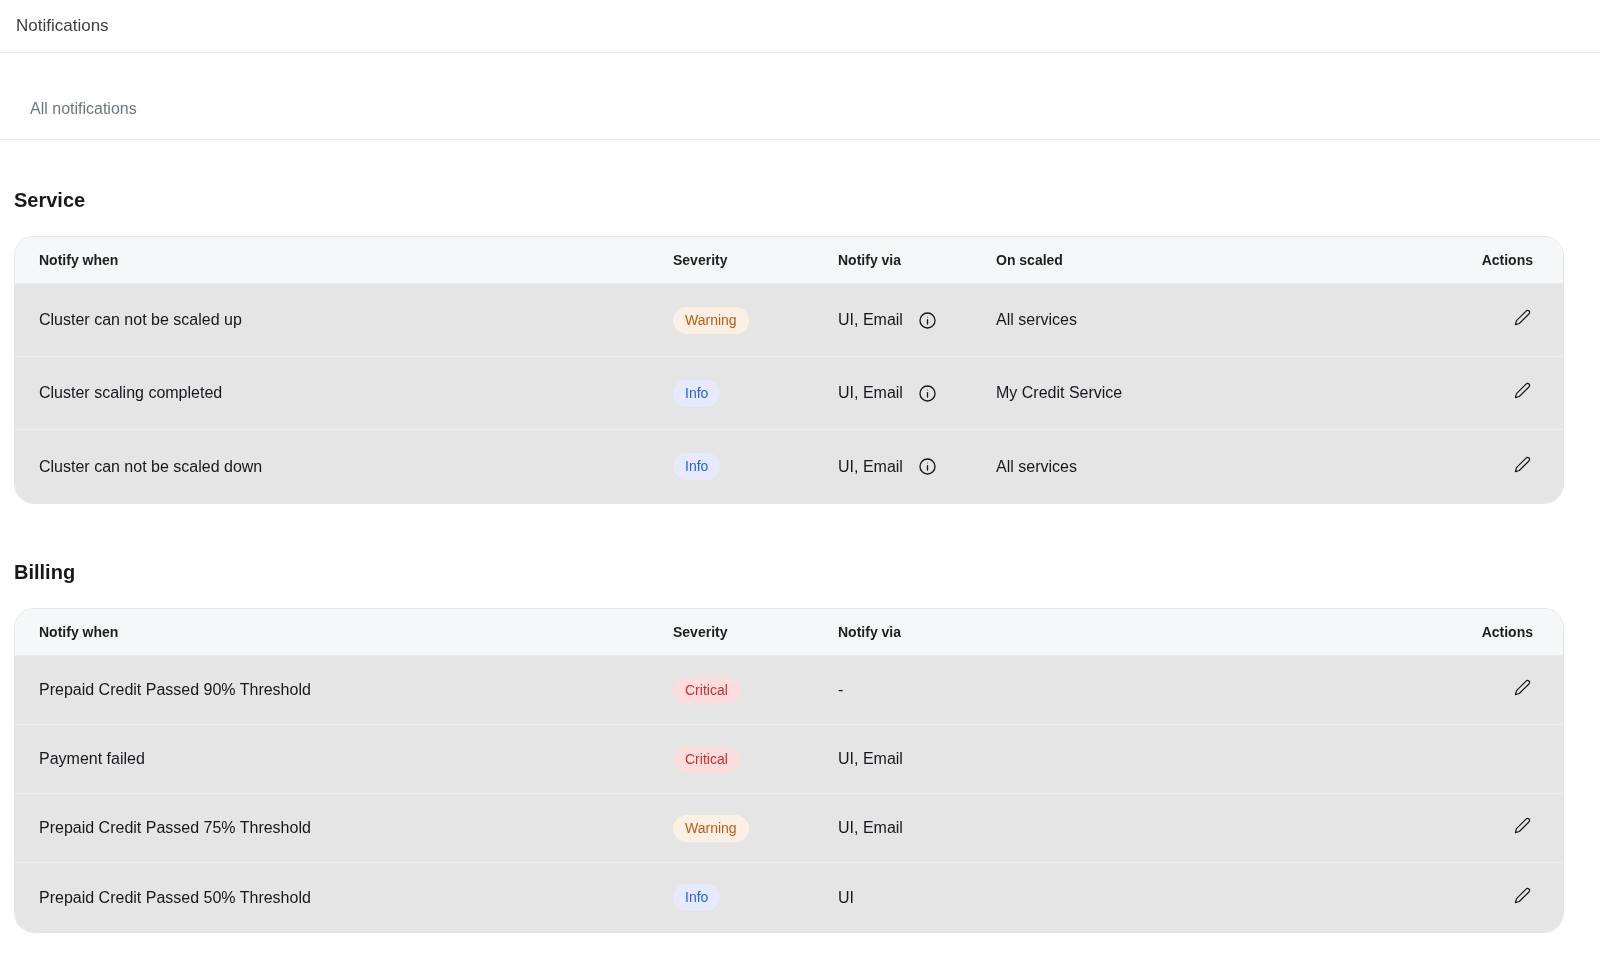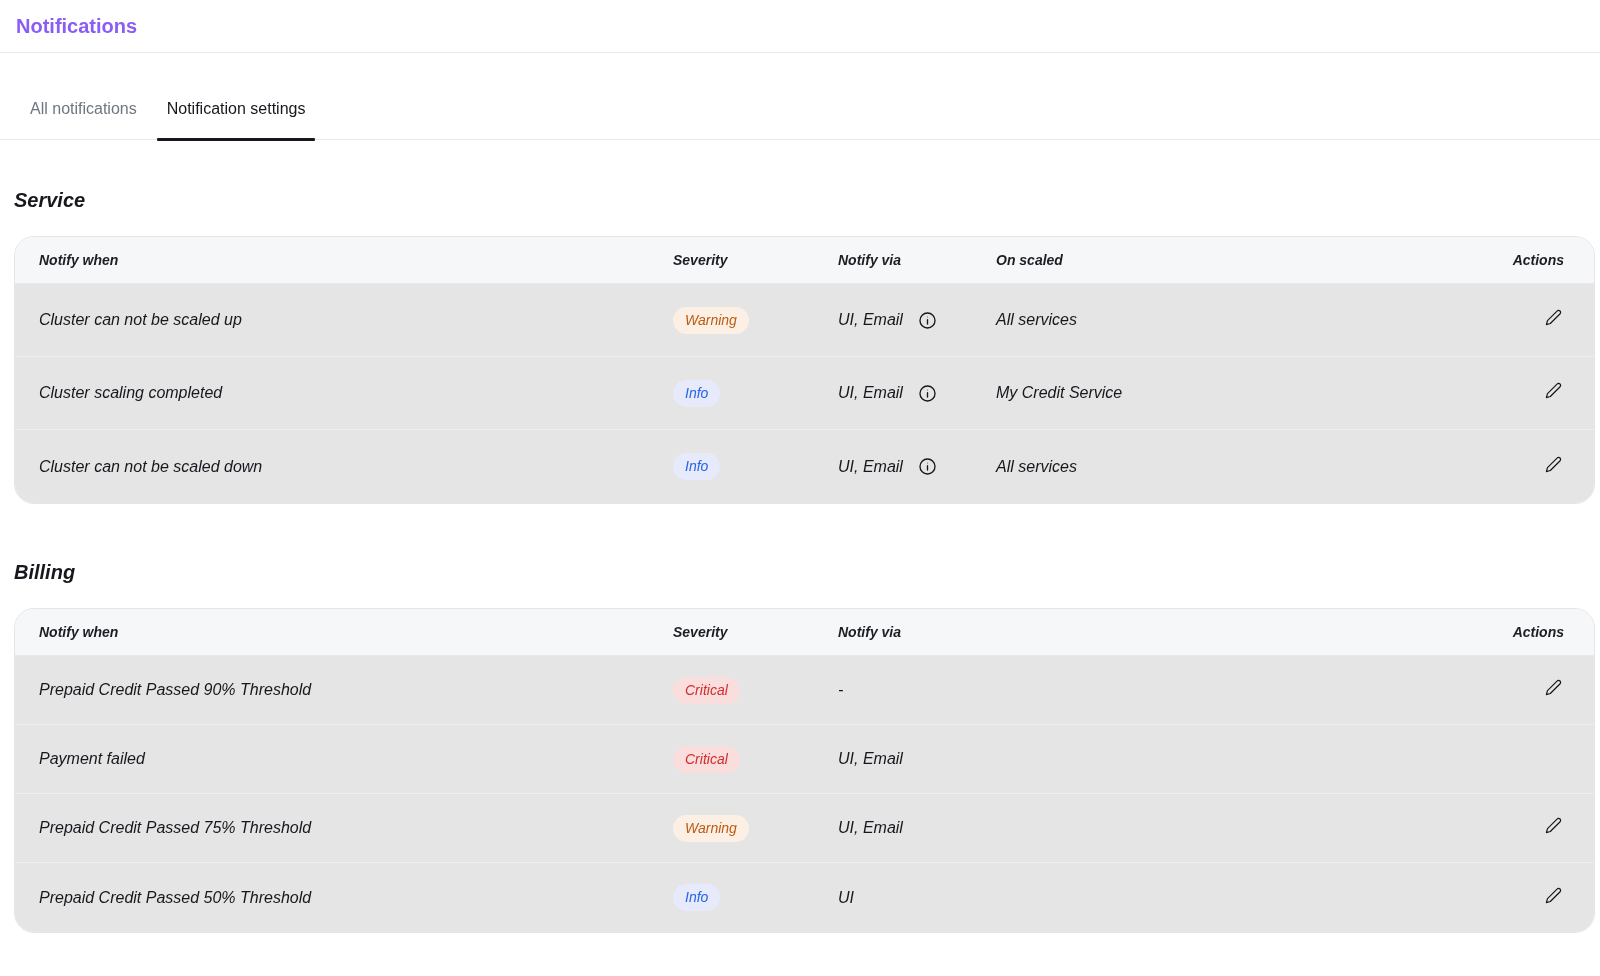--- a/index.html
+++ b/index.html
@@ -4,40 +4,40 @@
 <style>
   * { margin:0; padding:0; box-sizing:border-box; }
   html,body { background:#ffffff; }
   body {
     width:1600px; height:976px; overflow:hidden;
     font-family:"Liberation Sans","DejaVu Sans",sans-serif;
     color:#16181d;
     -webkit-font-smoothing:antialiased;
   }
   .page-header { padding:13px 16px; border-bottom:1px solid #e9eaec; }
-  .page-title { font-size:20px; font-weight:700; line-height:26px; color:#8b5cf6; }
+  .page-title { font-size:17px; font-weight:400; line-height:26px; color:#404040; }
 
   .tabbar {
     margin-top:44px; padding-left:20px;
     border-bottom:1px solid #e9eaec;
     display:flex; gap:10px;align-items:center;
   }
   .tab {
     position:relative; padding:0 10px 18px;
     font-size:16px; line-height:24px; color:#6f7580;
     background:none; border:none; cursor:pointer;
     font-family:inherit;
   }
   .tab.active { color:#16181d; font-weight:500; }
   .tab.active::after {
     content:""; position:absolute; left:0; right:0; bottom:-2px;
     height:3px; background:#16181d; border-radius:1px;
   }
 
-  .section { margin:46px 5px 0 14px;font-style:italic; }
+  .section { margin:46px 36px 0 14px; }
   .section.billing { margin-top:54px; }
   .section-title { font-size:20px; font-weight:700; line-height:28px; color:#16181d; }
 
   .tablewrap {
     margin-top:22px;
     border:1px solid #e4e5e8; border-radius:20px;
     background:#fff; overflow:hidden;
   }
   .thead, .trow { display:grid; align-items:center; }
   .cols5 { grid-template-columns:658px 165px 158px 1fr 140px; }
@@ -78,21 +78,20 @@
 </style>
 </head>
 <body>
 
 <header class="page-header">
   <h1 class="page-title">Notifications</h1>
 </header>
 
 <nav class="tabbar">
   <button class="tab">All notifications</button>
-  <button class="tab active">Notification settings</button>
 </nav>
 
 <main>
   <section class="section service">
     <h2 class="section-title">Service</h2>
     <div class="tablewrap">
         <div class="thead cols5">
           <span class="th">Notify when</span>
           <span class="th">Severity</span>
           <span class="th">Notify via</span>

